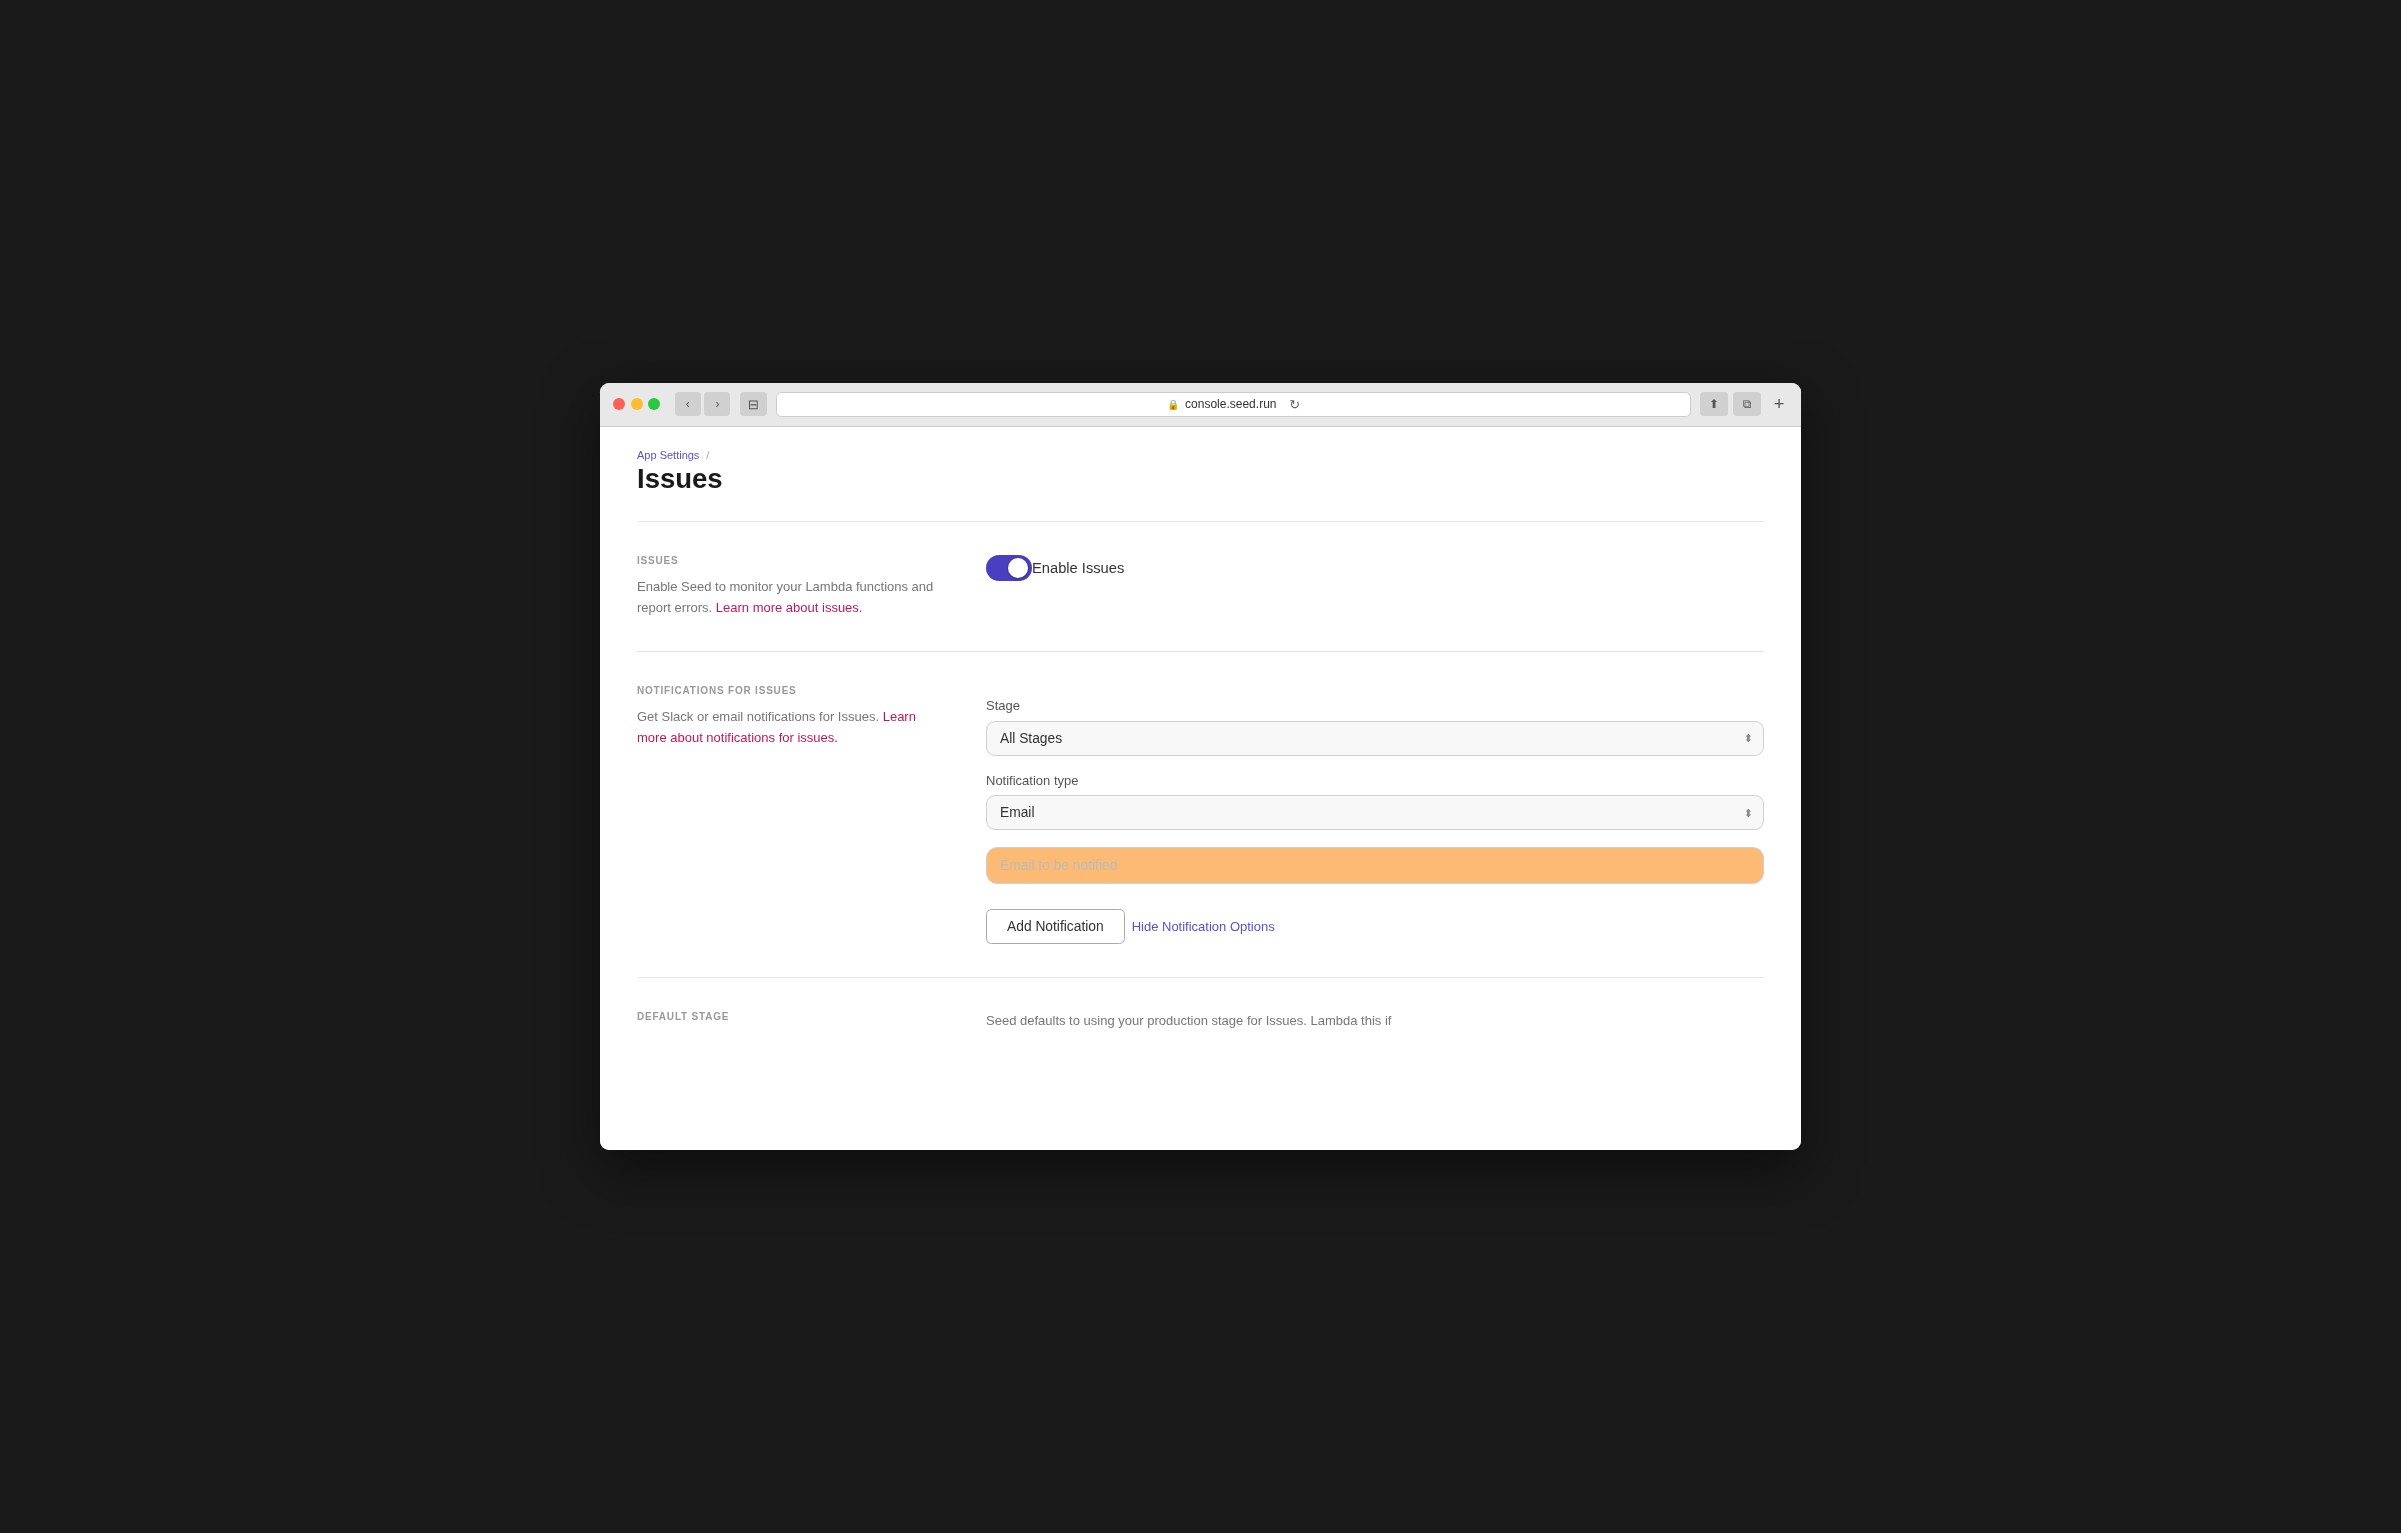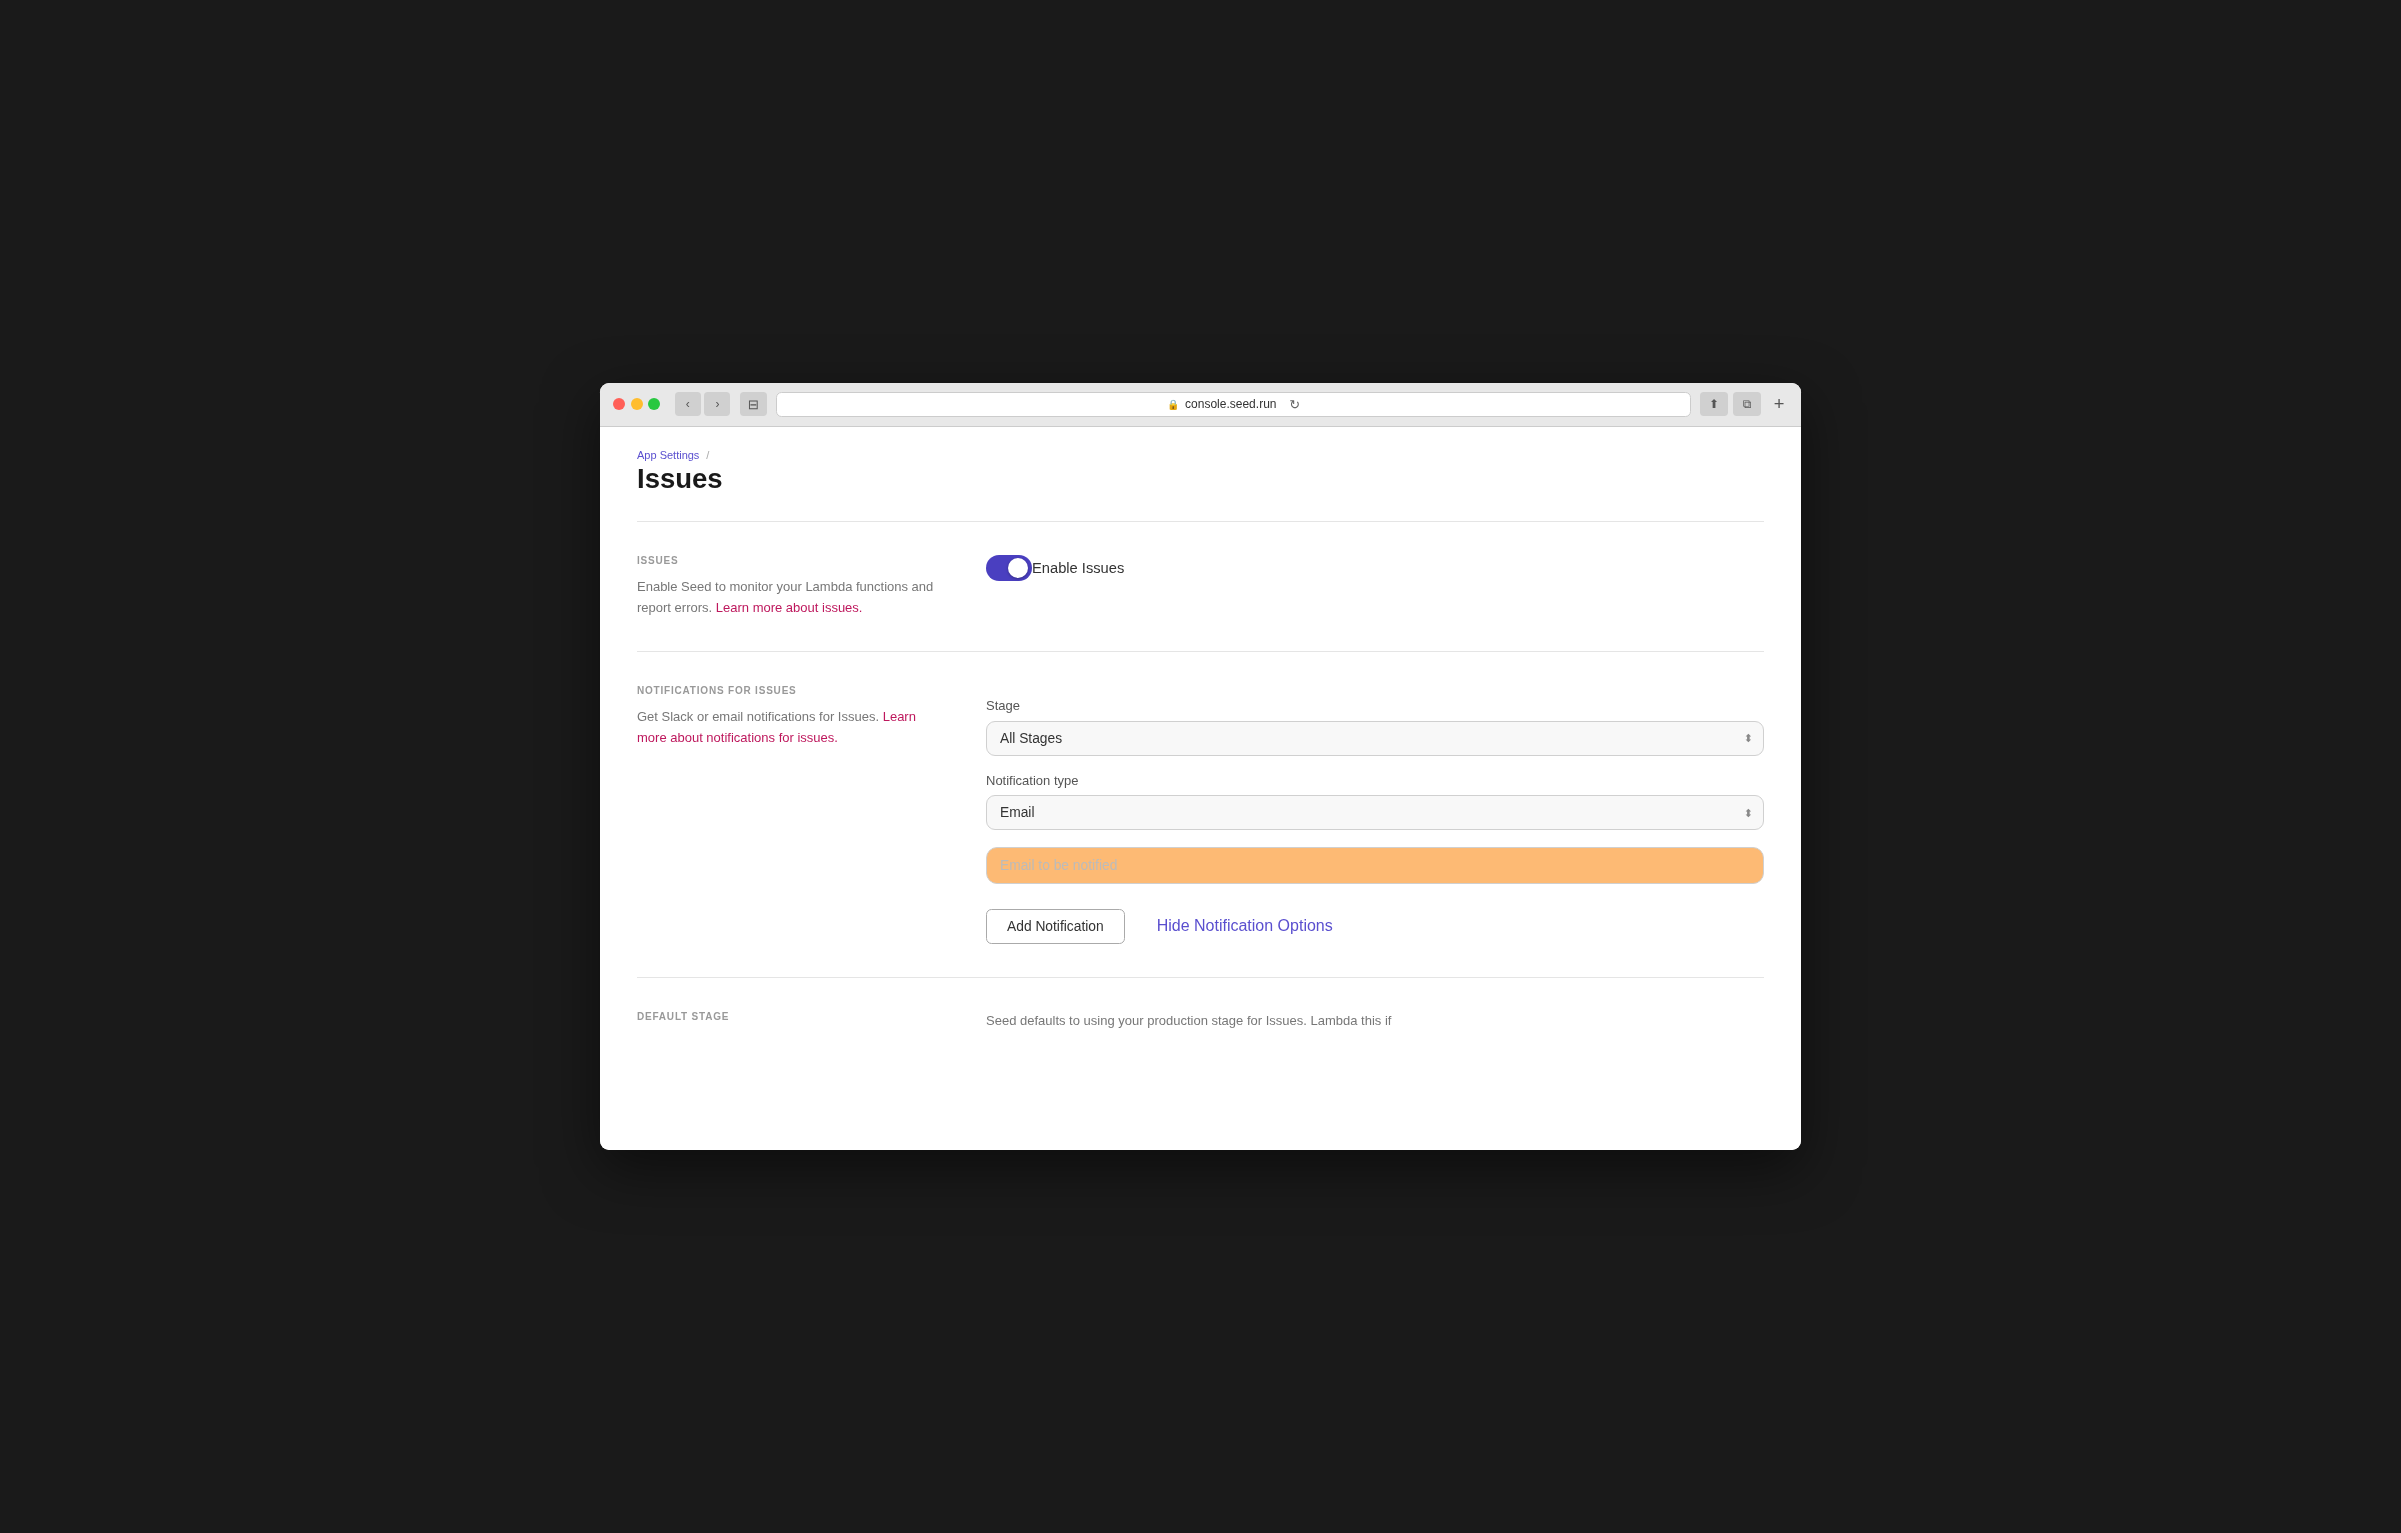--- a/index.html
+++ b/index.html
@@ -296,37 +296,37 @@
       margin-bottom: 25px;
     }
 
     .form-input::placeholder {
       color: #bbb;
     }
 
     .button-row {
       display: flex;
       align-items: center;
-      gap: 32px;
+      gap: 7px;
     }
 
     .btn-add-notification {
       background: white;
       border: 0.9px solid #aaa;
       border-radius: 5.5px;
       padding: 9.2px 20px;
       font-size: 13.8px;
       font-weight: 500;
       color: #333;
       cursor: pointer;
     }
 
     .btn-hide-link {
       color: #5a4fcf;
-      font-size: 16px;
+      font-size: 13px;
       background: none;
       border: none;
       cursor: pointer;
       text-decoration: none;
     }
 
     .default-stage-section {
       display: flex;
       padding: 33px 0;
       gap: 37px;

